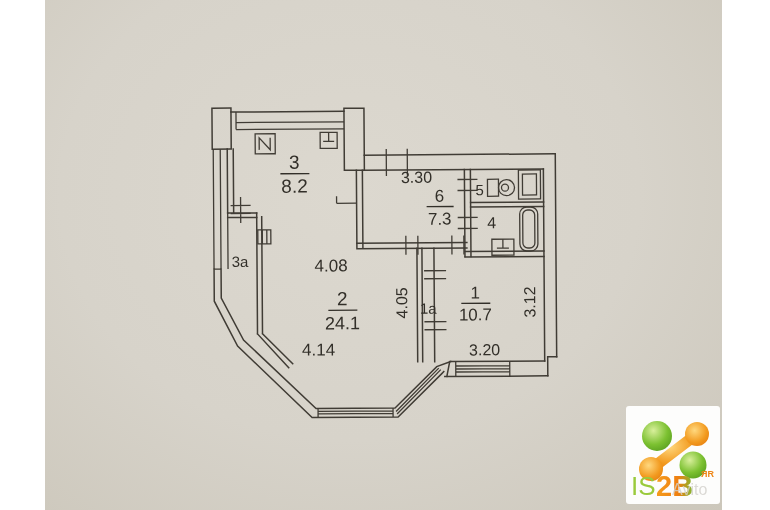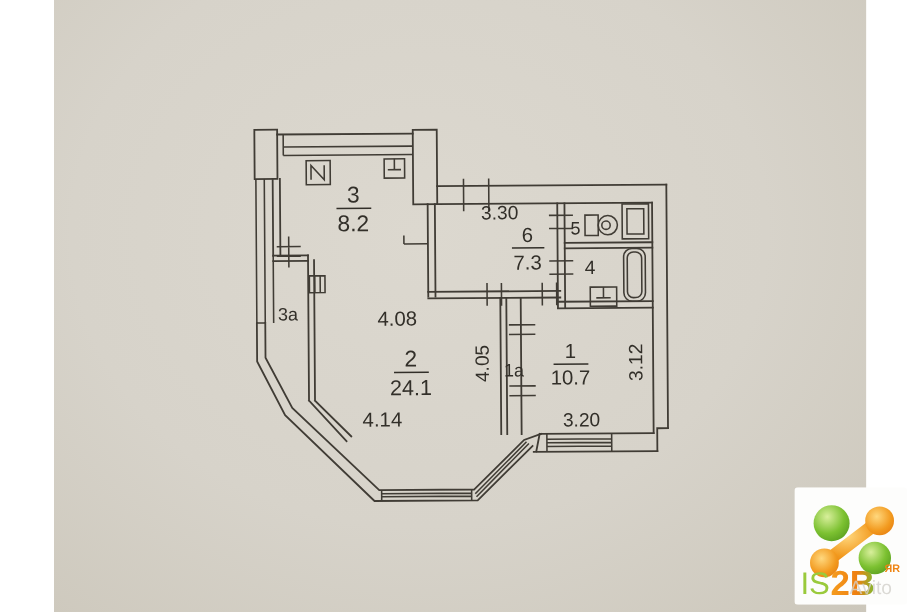--- a/index.html
+++ b/index.html
@@ -13,21 +13,21 @@
   }
   .margin-strip{position:absolute;top:0;width:45px;height:510px;background:#fff;}
   .margin-left{left:0;}
   .margin-right{left:722px;width:48px;}
   svg.plan{position:absolute;left:0;top:0;}
   svg.plan .w{stroke:#403c35;stroke-width:1.5;fill:none;stroke-linecap:square;}
   svg.plan .w2{stroke:#403c35;stroke-width:1.3;fill:none;}
   svg.plan text{fill:#322f29;font-family:"Liberation Sans",sans-serif;}
   svg.plan .frac{stroke:#322f29;stroke-width:1.3;}
   .logo-box{
-    position:absolute;left:626px;top:406px;width:94px;height:98px;margin-left:36px;
+    position:absolute;left:626px;top:406px;width:94px;height:98px;
   }
   .logo-box svg{display:block;}
 </style>
 </head>
 <body>
 
 <div class="stage">
   <div class="margin-strip margin-left"></div>
   <div class="paper"></div>
   <div class="margin-strip margin-right"></div>

